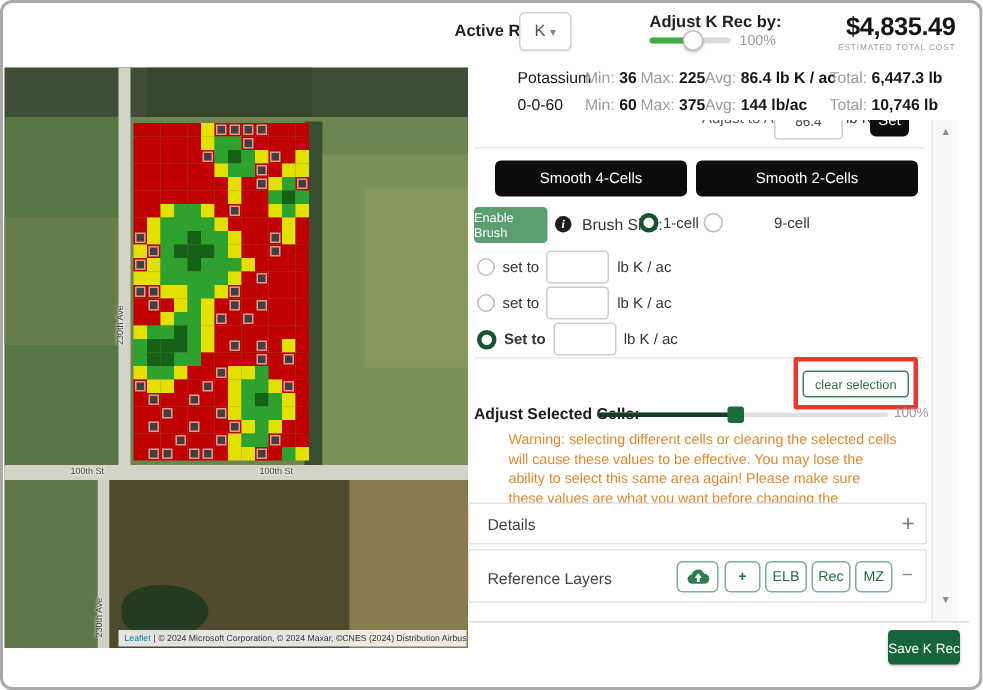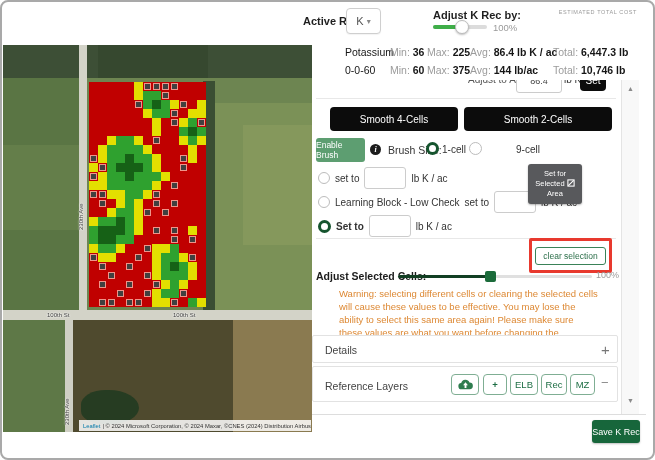--- a/index.html
+++ b/index.html
@@ -78,20 +78,21 @@
   <span class="caret">▾</span>
 </div>
 <div class="abs lbl-b" style="left:433px;top:9px;">Adjust K Rec by:</div>
 <div class="abs" style="left:433px;top:25px;width:54px;">
   <div class="slider-h" style="width:54px;"></div>
   <div class="slider-fill" style="width:27px;"></div>
   <div class="knob" style="left:22px;"></div>
 </div>
 <div class="abs pct" style="left:493px;top:22px;">100%</div>
 <div class="abs" style="left:537px;top:8px;width:100px;">
+  <div class="cost">$4,835.49</div>
   <div class="cost-cap">ESTIMATED TOTAL COST</div>
 </div>
 
 <div class="stat sname" style="left:345px;top:46px;">Potassium</div>
 <div class="stat" style="left:390px;top:46px;"><span class="k">Min:</span> <b>36</b></div>
 <div class="stat" style="left:427px;top:46px;"><span class="k">Max:</span> <b>225</b></div>
 <div class="stat" style="left:470px;top:46px;"><span class="k">Avg:</span> <b>86.4 lb K / ac</b></div>
 <div class="stat" style="left:553px;top:46px;"><span class="k">Total:</span> <b>6,447.3 lb</b></div>
 <div class="stat sname" style="left:345px;top:64px;">0-0-60</div>
 <div class="stat" style="left:390px;top:64px;"><span class="k">Min:</span> <b>60</b></div>
@@ -481,43 +482,31 @@
   <div class="abs small" style="left:173px;top:64px;margin-left:31px;">9-cell</div>
 
   <div class="lrow" style="left:6px;top:87px;">
     <span class="radio" style="width:12px;height:12px;"></span>
     <span>set to</span>
     <input class="num" style="">
     <span>lb K / ac</span>
   </div>
   <div class="lrow" style="left:6px;top:111px;">
     <span class="radio" style="width:12px;height:12px;"></span>
-    <span>Learning Block - Low Check</span>
     <span>set to</span>
     <input class="num" style="">
     <span>lb K / ac</span>
   </div>
   <div class="lrow" style="left:6px;top:135px;">
     <span class="radio on" style="width:13px;height:13px;"></span>
     <span style="font-weight:bold;">Set to</span>
     <input class="num" style="">
     <span>lb K / ac</span>
   </div>
 
-  <div class="abs setfor" style="left:216px;top:84px;width:54px;height:40px;">
-    <div>
-      <span>Set for</span><br>
-      <span>Selected</span>
-      <svg width="8" height="8" viewBox="0 0 9 9" style="vertical-align:-1px;">
-          <rect x="1" y="1" width="7" height="7" fill="none" stroke="#fff" stroke-width="1.2"></rect>
-          <line x1="1.5" y1="7.5" x2="7.5" y2="1.5" stroke="#fff" stroke-width="1.2"></line>
-        </svg><br>
-      <span>Area</span>
-    </div>
-  </div>
 
   <div class="abs divider" style="top:158px;"></div>
 
   <div class="abs redbox" style="left:217px;top:158px;width:77px;height:29px;">
     <div class="clearbtn">clear selection</div>
   </div>
 
   <div class="abs" style="left:4px;top:190px;font-size:10.5px;font-weight:bold;color:#1c1c1c;">Adjust Selected Cells:</div>
   <div class="abs" style="left:86px;top:195px;width:194px;">
     <div class="slider-h" style="height:3px;background:#e0e0e0;"></div>

